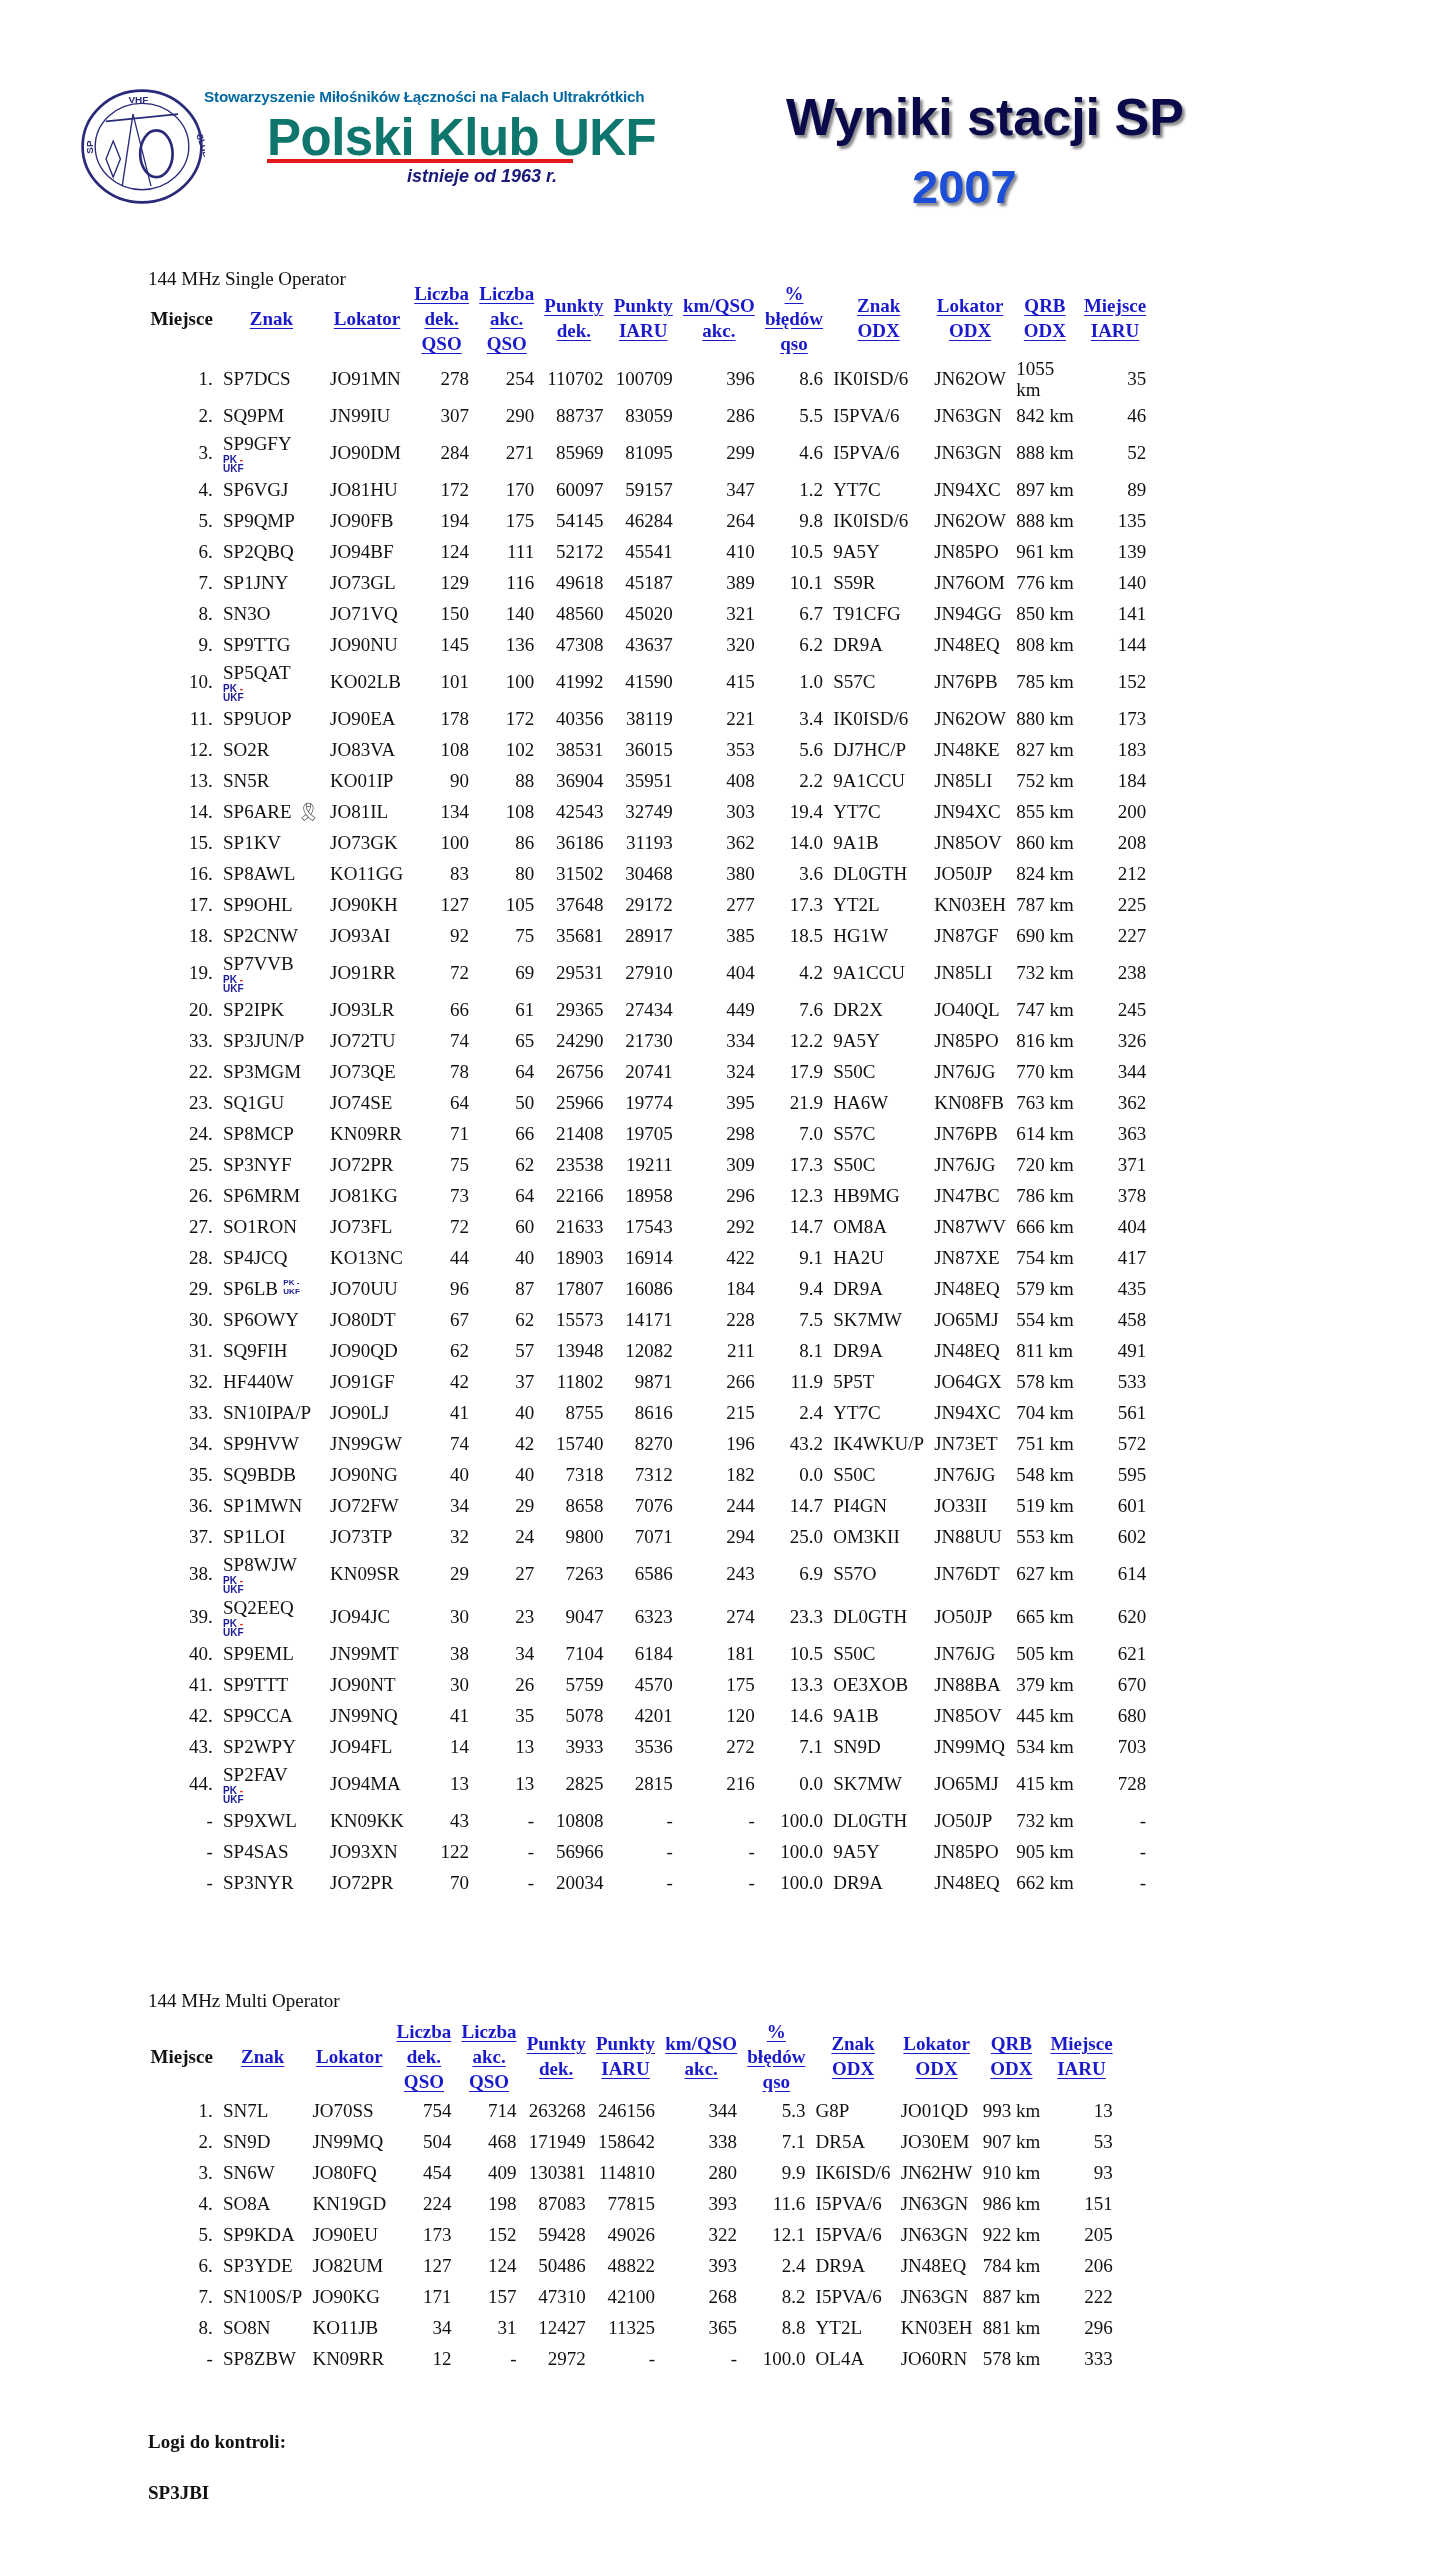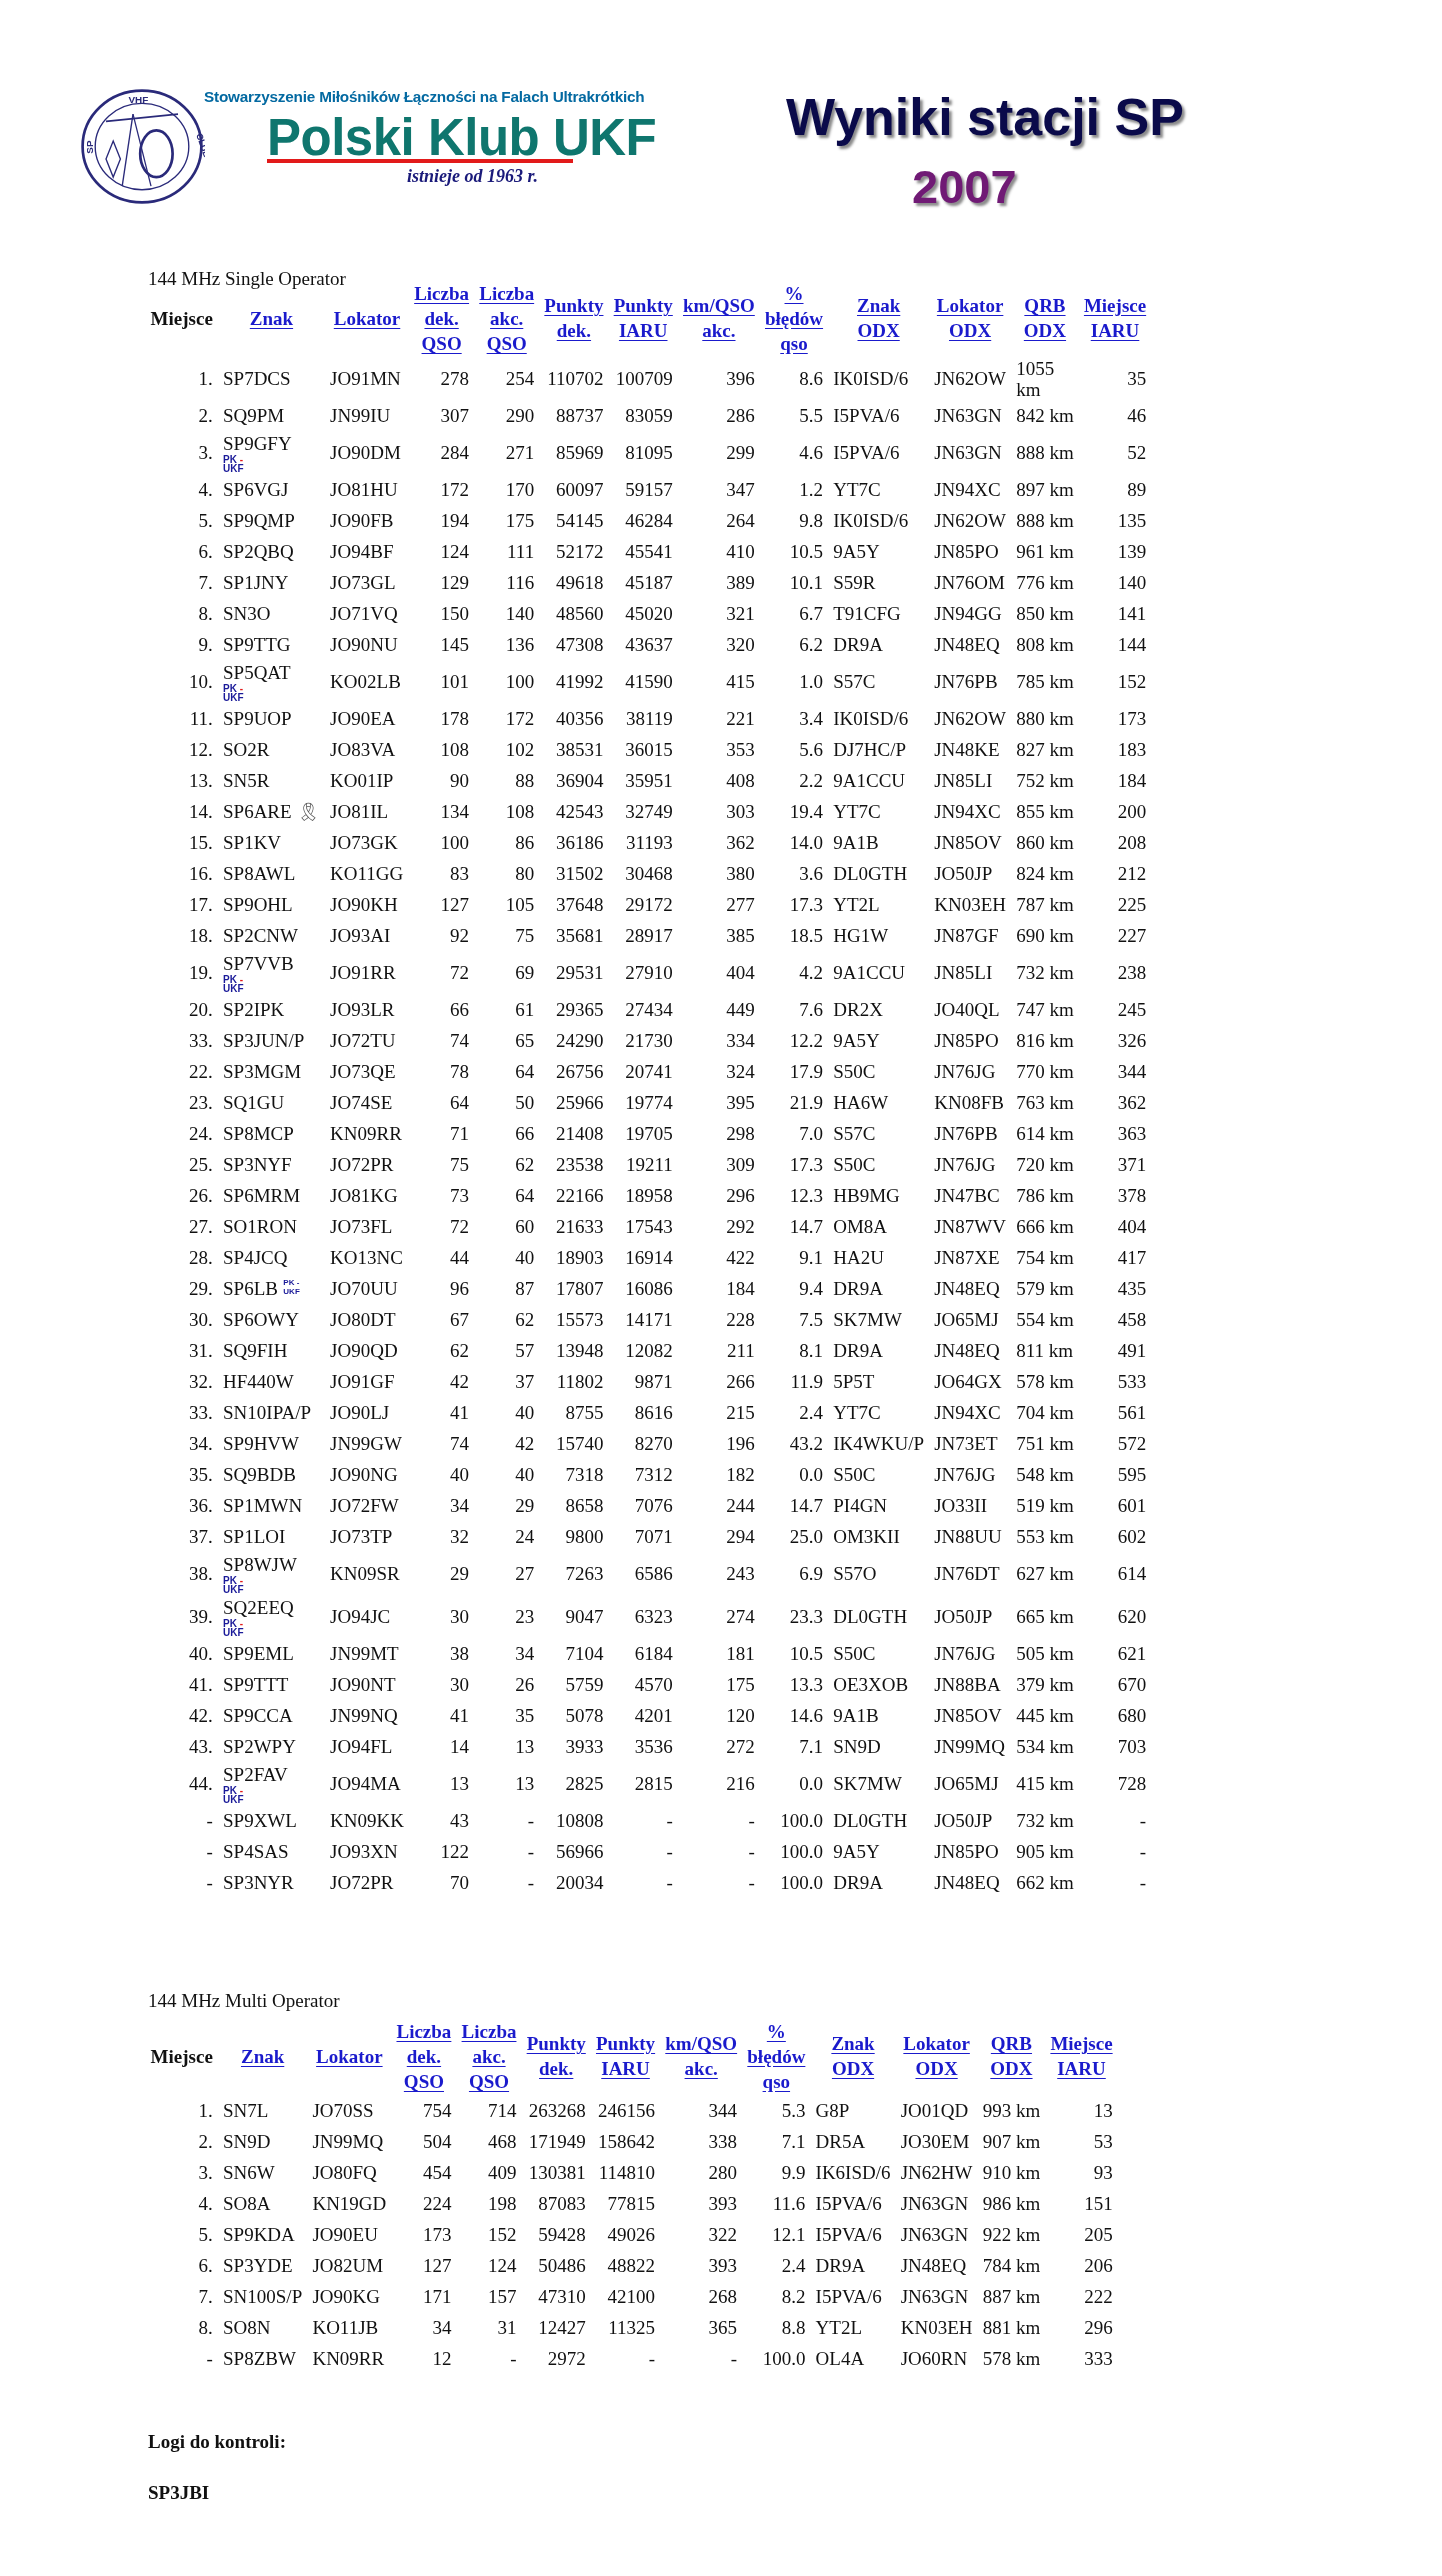--- a/index.html
+++ b/index.html
@@ -2,23 +2,23 @@
 <html style="font-size:14.4px"><head>
 <meta charset="utf-8">
 <style>
   html, body { margin: 0; padding: 0; background: #ffffff; }
   body { width: 1442px; min-height: 2576px; position: relative; font-family: "Liberation Serif", serif; color: #111; }
   .header { position: relative; height: 234px; }
   .logo { position: absolute; left: 79px; top: 87px; width: 126px; height: 119px; }
   .assoc { position: absolute; left: 204px; top: 88px; font-family: "Liberation Sans", sans-serif; font-size: 15.3px; font-weight: bold; color: #0369a1; letter-spacing: -0.2px; }
   .club { position: absolute; left: 267px; top: 108px; font-family: "Liberation Sans", sans-serif; font-size: 51px; font-weight: 900; color: #0f766e; letter-spacing: -0.5px; }
   .redline { position: absolute; left: 267px; top: 159px; width: 306px; height: 3.6px; background: #e21a1a; }
-  .since { position: absolute; left: 407px; top: 166px; font-family: Liberation Serif, serif; font-size: 18px; font-style: italic; font-weight: bold; color: #1a1a7a; }
+  .since { position: absolute; left: 407px; top: 166px; font-family: Liberation Sans, sans-serif; font-size: 18px; font-style: italic; font-weight: bold; color: #1a1a7a; }
   .title { position: absolute; left: 786px; top: 87px; font-family: "Liberation Sans", sans-serif; font-size: 52px; font-weight: 900; color: #0a0a4a; text-shadow: 2.7px 2.7px 2.7px #8a8a8a; white-space: nowrap; }
-  .year { position: absolute; left: 912px; top: 159px; font-family: "Liberation Sans", sans-serif; font-size: 47px; font-weight: 900; color: #701a75; text-shadow: 2.7px 2.7px 2.7px #8a8a8a; }
+  .year { position: absolute; left: 912px; top: 159px; font-family: "Liberation Sans", sans-serif; font-size: 47px; font-weight: 900; color: #1d4ed8; text-shadow: 2.7px 2.7px 2.7px #8a8a8a; }
   .section { position: absolute; left: 148px; font-size: 19px; }
   table.results { position: absolute; left: 144px; border-collapse: separate; border-spacing: 3.6px 0; font-size: 19px; }
   table.results th { font-weight: bold; vertical-align: middle; line-height: 25px; padding: 1.8px 3.6px; text-align: center; }
   table.results th.plain { color: #111; }
   table.results th a { color: #1a1acc; text-decoration: underline; text-underline-offset: 2.7px; }
   table.results td { padding: 0 3.6px; vertical-align: middle; height: 31px; line-height: 21.6px; white-space: nowrap; }
   td.r { text-align: right; }
   td.l { text-align: left; }
   .badge { display: block; font-family: "Liberation Sans", sans-serif; font-size: 10px; font-weight: bold; color: #1a1a99; line-height: 9px; }
   .badge .dash { color: #e21a1a; }

